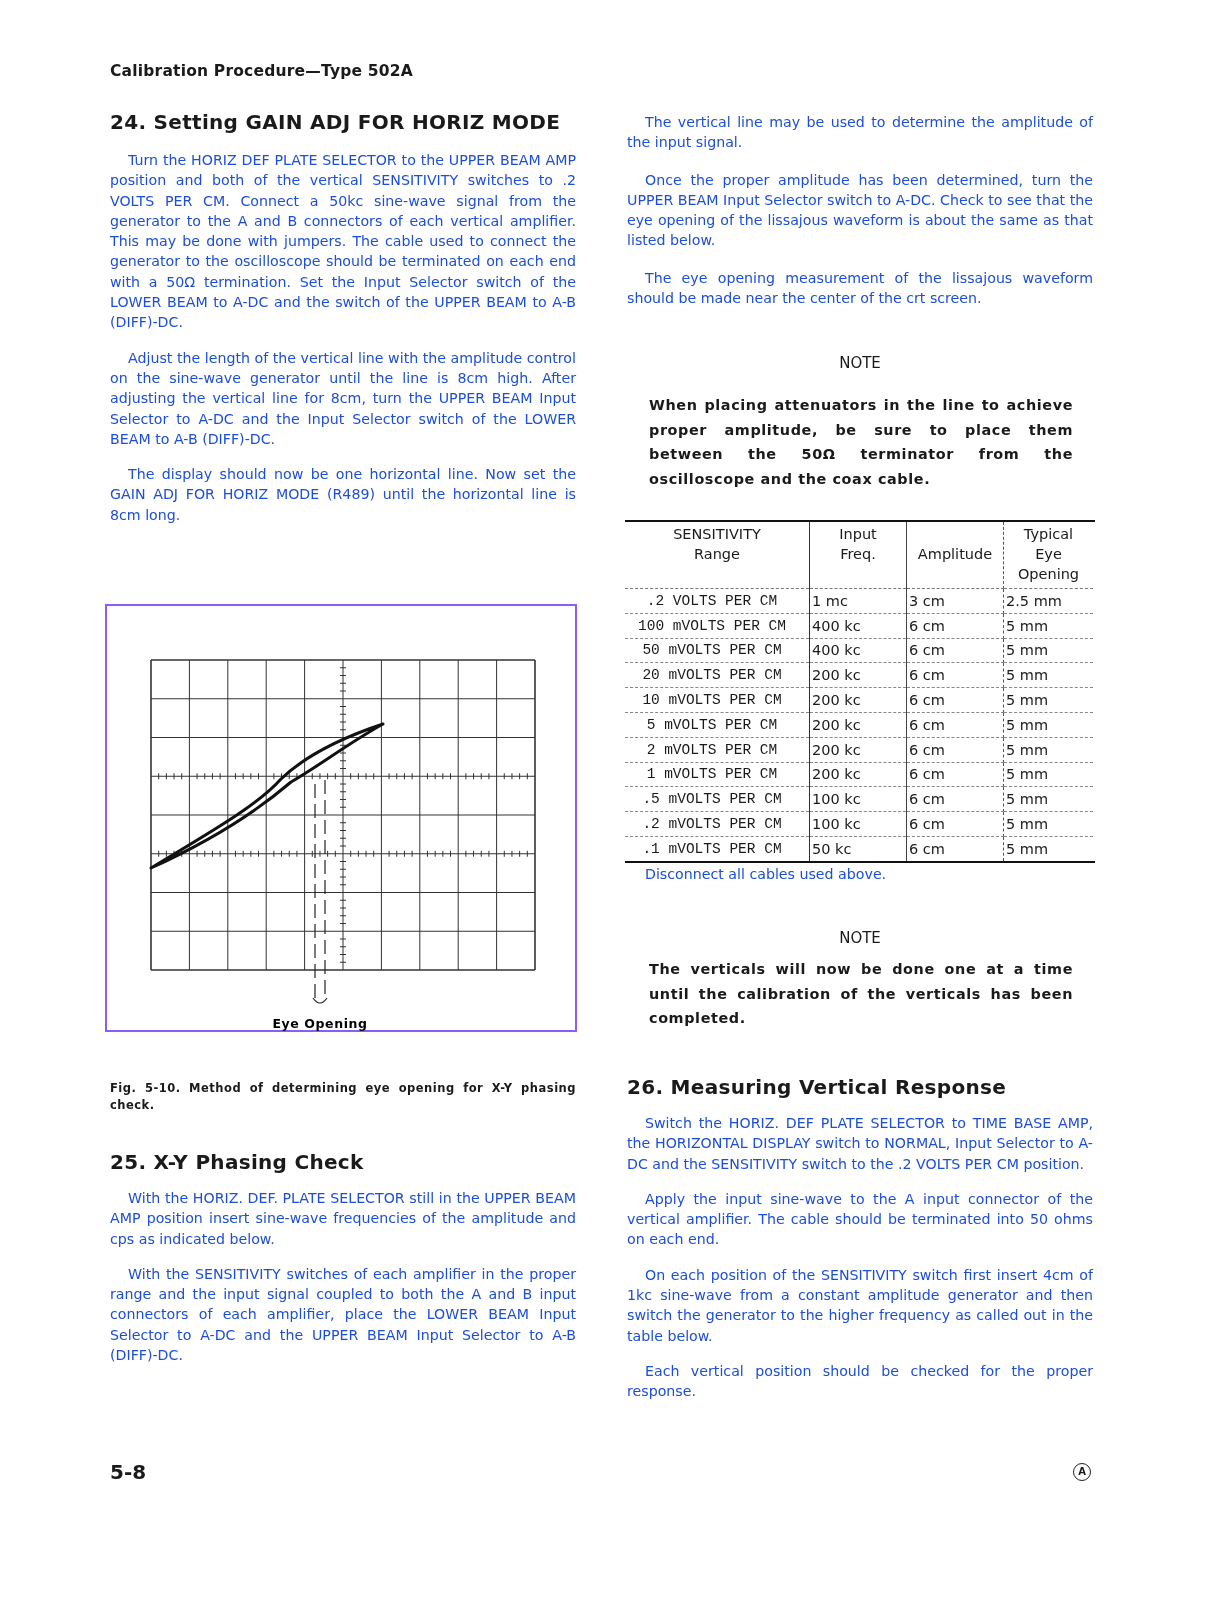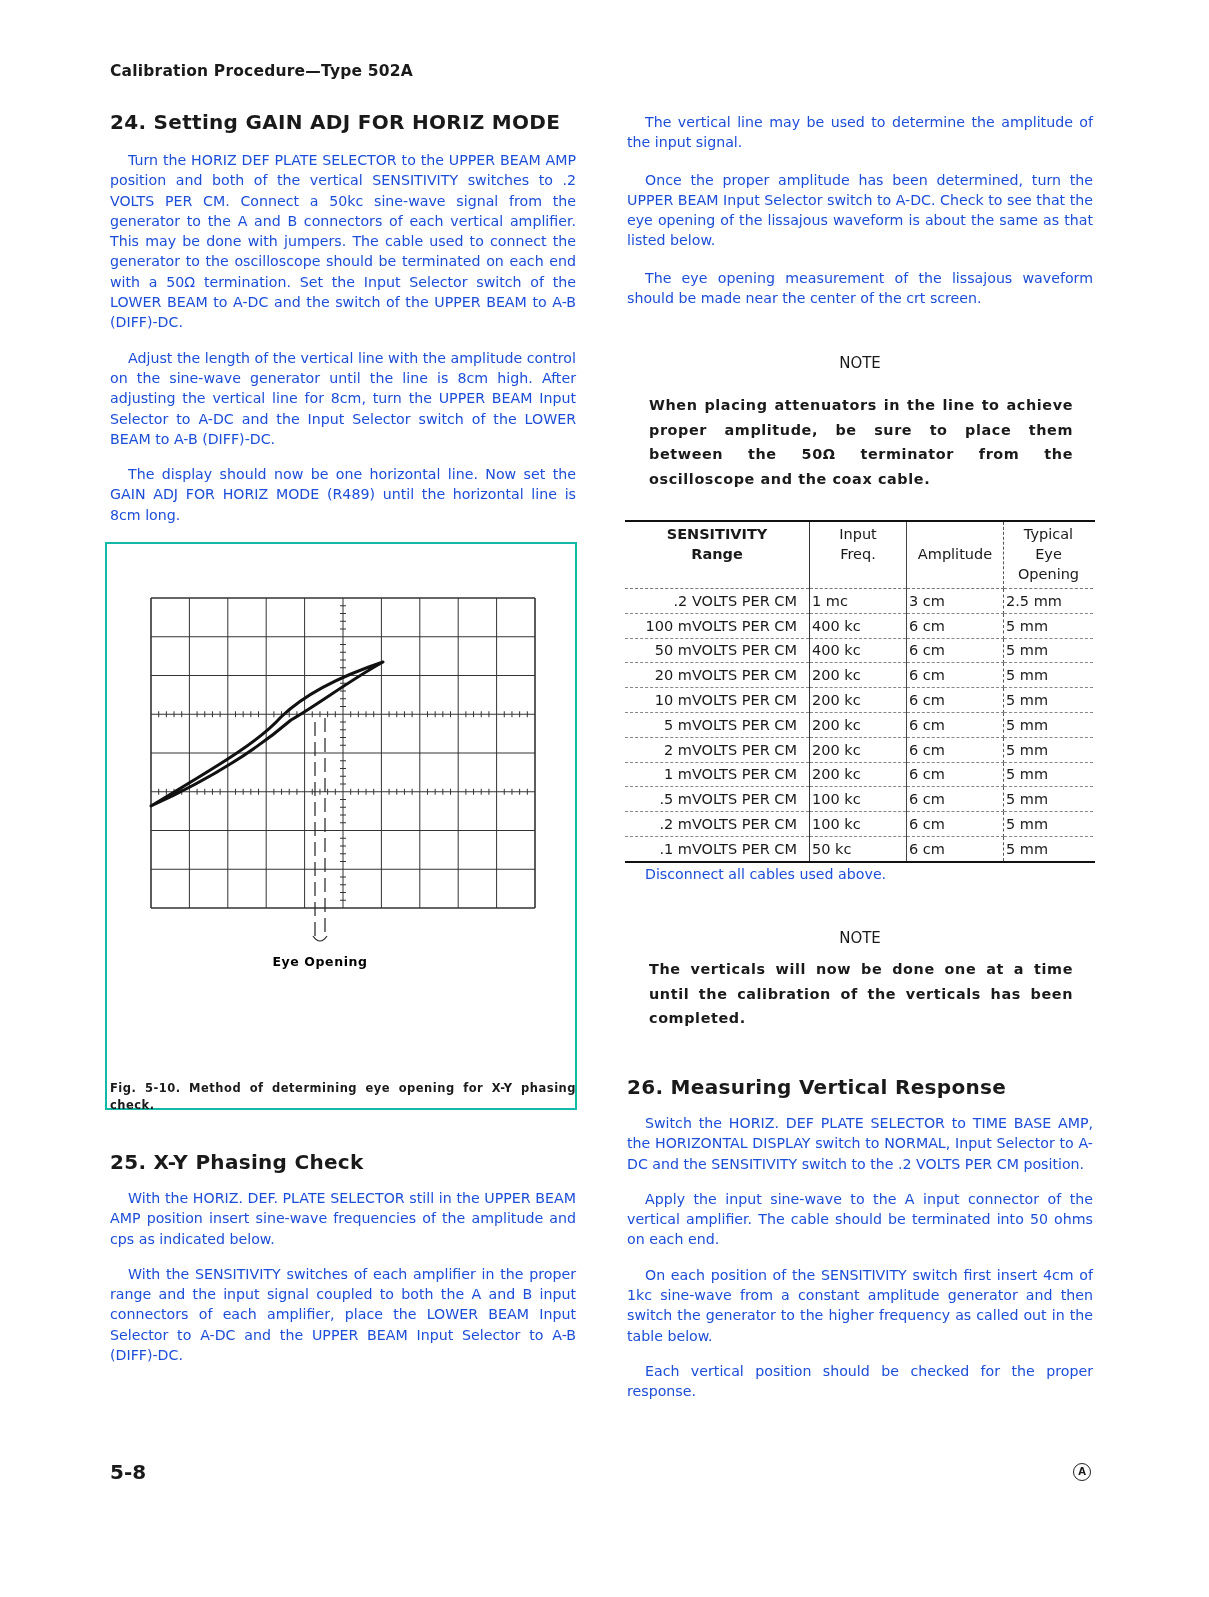--- a/index.html
+++ b/index.html
@@ -7,26 +7,26 @@
          font-family: "DejaVu Sans", sans-serif; color: #1a1a1a; }
   .abs { position: absolute; }
   .running-head { left: 110px; top: 62px; font-size: 15.5px; font-weight: bold; letter-spacing: 0.2px; }
   .col { position: absolute; width: 466px; }
   .col-left { left: 110px; }
   .col-right { left: 627px; }
   h2 { font-size: 20px; font-weight: bold; margin: 0; letter-spacing: 0.3px; }
   p.body { margin: 0; font-size: 14.2px; line-height: 20.3px; text-align: justify; text-indent: 18px; color: #1d4ed8; }
   .note-title { text-align: center; font-size: 15px; margin: 0; }
   .note-text { margin: 0 0 0 22px; width: 424px; font-size: 14.4px; font-weight: bold; line-height: 24.5px; text-align: justify; letter-spacing: 0.6px; color: #1a1a1a; }
-  .figure-box { left: 105px; top: 542px; width: 472px; height: 568px; border: 2px solid #14b8a6; box-sizing: border-box; }
+  .figure-box { left: 105px; top: 604px; width: 472px; height: 428px; border: 2px solid #8b5cf6; box-sizing: border-box; }
   .caption { left: 110px; top: 1080px; width: 466px; font-size: 11.5px; font-weight: bold; line-height: 17px; text-align: justify; letter-spacing: 0.5px; }
   table.sens { border-collapse: collapse; width: 468px; font-size: 14.5px; }
   table.sens thead th { font-weight: normal; vertical-align: top; padding: 2px 2px 4px 2px; border-bottom: 1px dashed #777; line-height: 20px; }
   table.sens td { padding: 0 2px; height: 23.8px; border-bottom: 1px dashed #888; }
-  table.sens td.range { text-align: right; padding-right: 12px; }
+  table.sens td.range { text-align: center; padding-right: 12px; font-family: Liberation Mono, monospace; }
   table.sens .c1 { border-right: 1px solid #333; }
   table.sens .c2 { border-right: 1px solid #444; }
   table.sens .c3 { border-right: 1px dashed #555; }
   table.sens tr:last-child td { border-bottom: none; }
   .tbl-wrap { border-top: 2.5px solid #111; border-bottom: 2.5px solid #111; }
   .page-num { left: 110px; top: 1460px; font-size: 20px; font-weight: bold; }
   .mark { left: 1073px; top: 1463px; width: 16px; height: 16px; border: 1.2px solid #222; border-radius: 50%;
           font-size: 10px; font-weight: bold; text-align: center; line-height: 16px; }
 </style>
 </head>
@@ -205,21 +205,21 @@
 
 <div class="col col-right" style="top:354px;">
   <p class="note-title">NOTE</p>
   <p class="note-text" style="margin-top:21px;">When placing attenuators in the line to achieve proper amplitude, be sure to place them between the 50Ω terminator from the oscilloscope and the coax cable.</p>
 </div>
 
 <div class="abs tbl-wrap" style="left:625px; top:520px; width:470px;">
   <table class="sens" id="sens-table">
     <thead>
       <tr>
-        <th class="c1" style="width:180px;font-weight:bold;"><span>SENSITIVITY</span><br><span>Range</span></th>
+        <th class="c1" style="width:180px;"><span>SENSITIVITY</span><br><span>Range</span></th>
         <th class="c2" style="width:92px;"><span>Input</span><br><span>Freq.</span></th>
         <th class="c3" style="width:92px; vertical-align:middle;"><span>Amplitude</span></th>
         <th><span>Typical</span><br><span>Eye</span><br><span>Opening</span></th>
       </tr>
     </thead>
     <tbody id="sens-body">
         <tr>
           <td class="range c1">.2 VOLTS PER CM</td>
           <td class="c2">1 mc</td>
           <td class="c3">3 cm</td>

